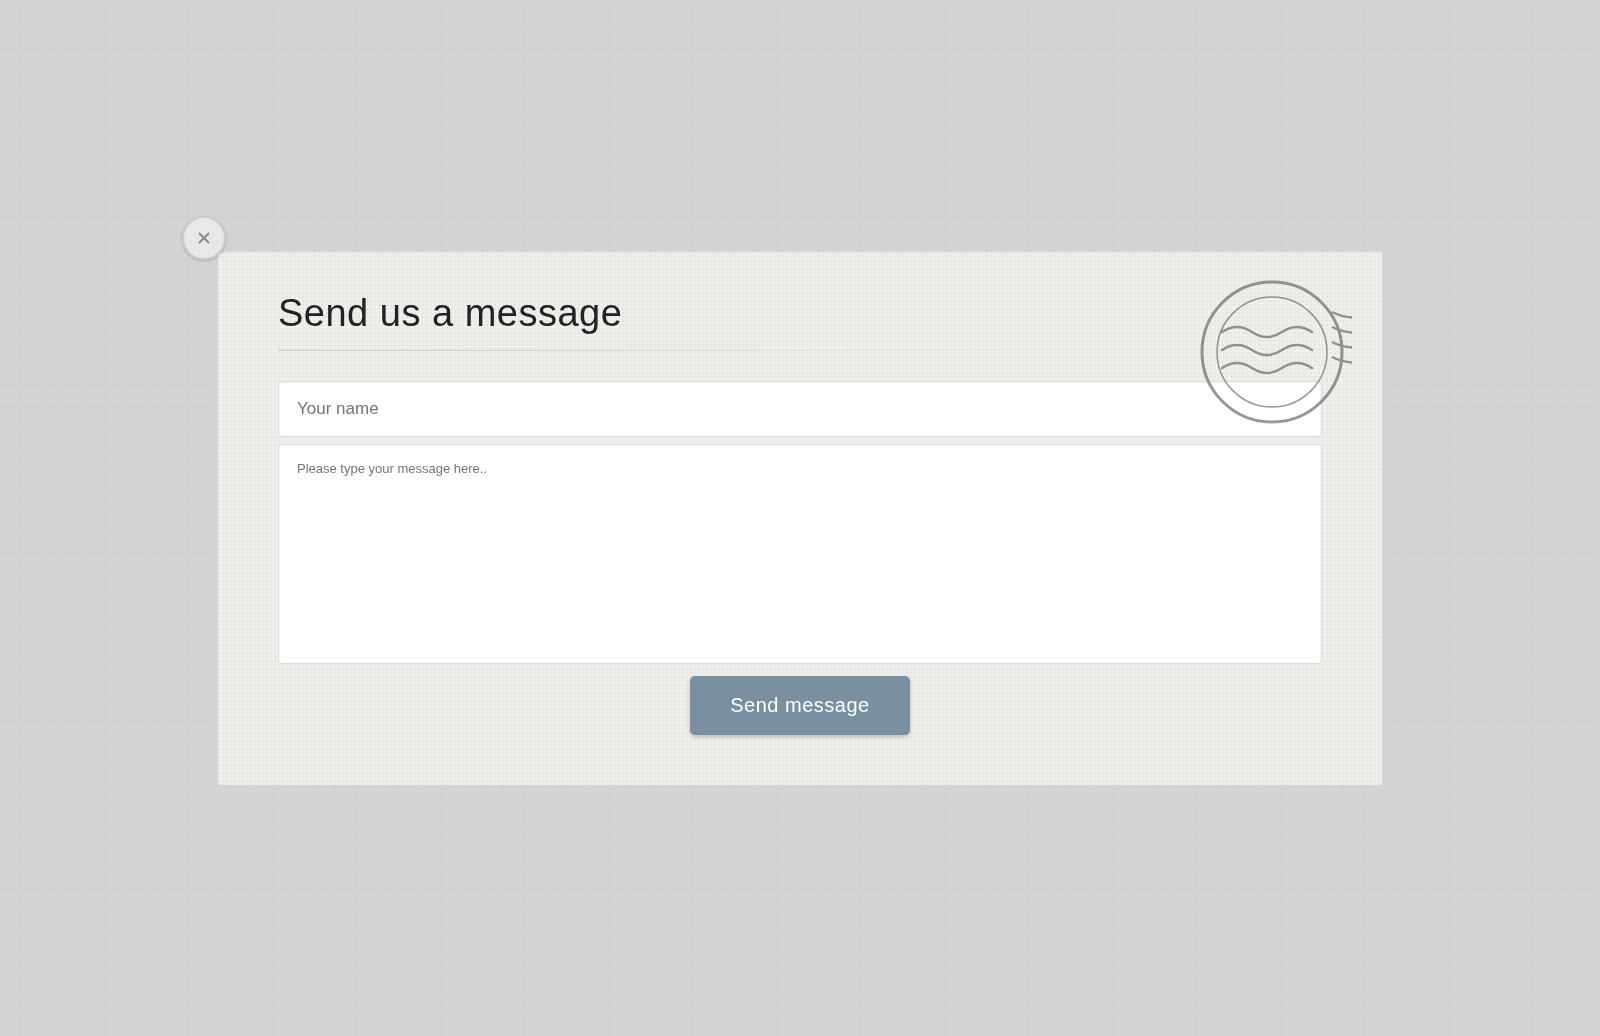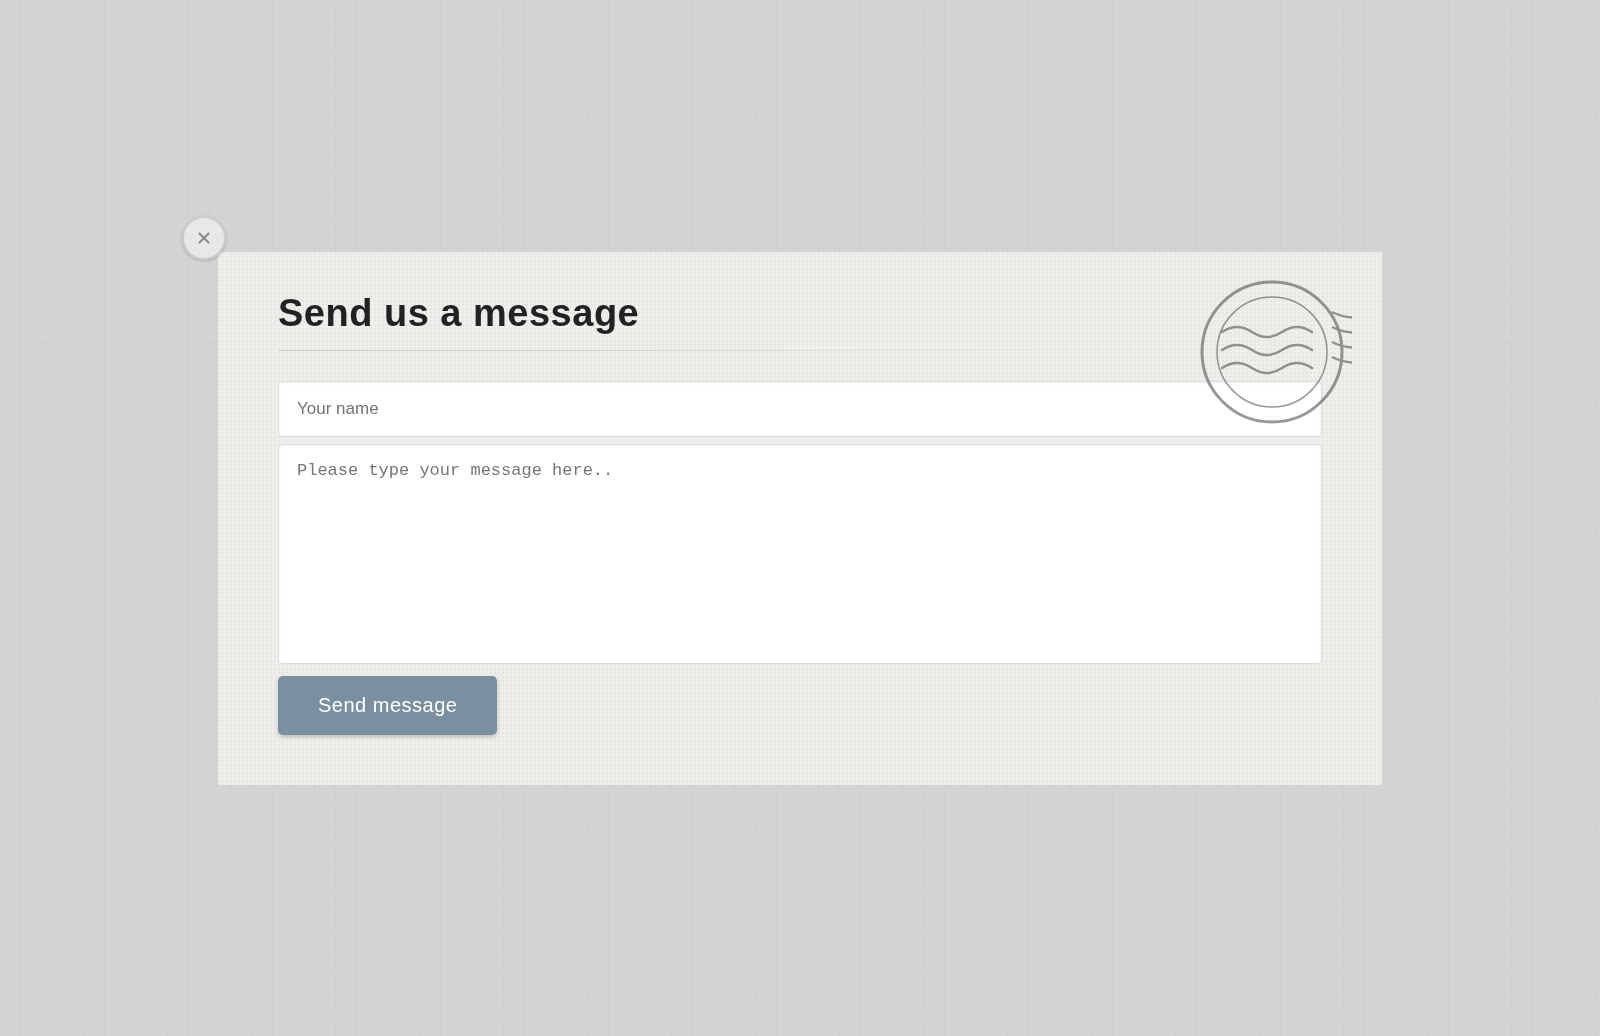--- a/index.html
+++ b/index.html
@@ -91,21 +91,21 @@
       z-index: 1;
       background: #f0eeeb;
       background-image:
         radial-gradient(circle at 1px 1px, rgba(0,0,0,0.04) 1px, transparent 0);
       background-size: 4px 4px;
       padding: 40px 60px 50px 60px;
     }
 
     .title {
       font-size: 38px;
-      font-weight: 700;
+      font-weight: 400;
       color: #222;
       margin-bottom: 15px;
       letter-spacing: 0.5px;
     }
 
     .divider {
       height: 1px;
       background: linear-gradient(to right, #ccc, #e8e8e8);
       margin-bottom: 30px;
       width: 85%;
@@ -130,32 +130,32 @@
       box-shadow: inset 0 1px 3px rgba(0,0,0,0.06);
     }
 
     .form-textarea {
       width: 100%;
       height: 220px;
       border: 1px solid #ddd;
       border-radius: 4px;
       background: #fff;
       padding: 16px 18px;
-      font-size: 17px;
+      font-size: 13px;
       color: #aaa;
       outline: none;
       resize: none;
       box-shadow: inset 0 1px 3px rgba(0,0,0,0.06);
-      font-family: Liberation Mono, monospace;
+      font-family: Liberation Sans, sans-serif;
       margin-bottom: 8px;
     }
 
     .form-footer {
       display: flex;
-      justify-content: flex-start;
+      justify-content: center;
     }
 
     .send-button {
       background: #7a8fa0;
       color: #fff;
       border: none;
       border-radius: 5px;
       padding: 18px 40px;
       font-size: 20px;
       cursor: pointer;

